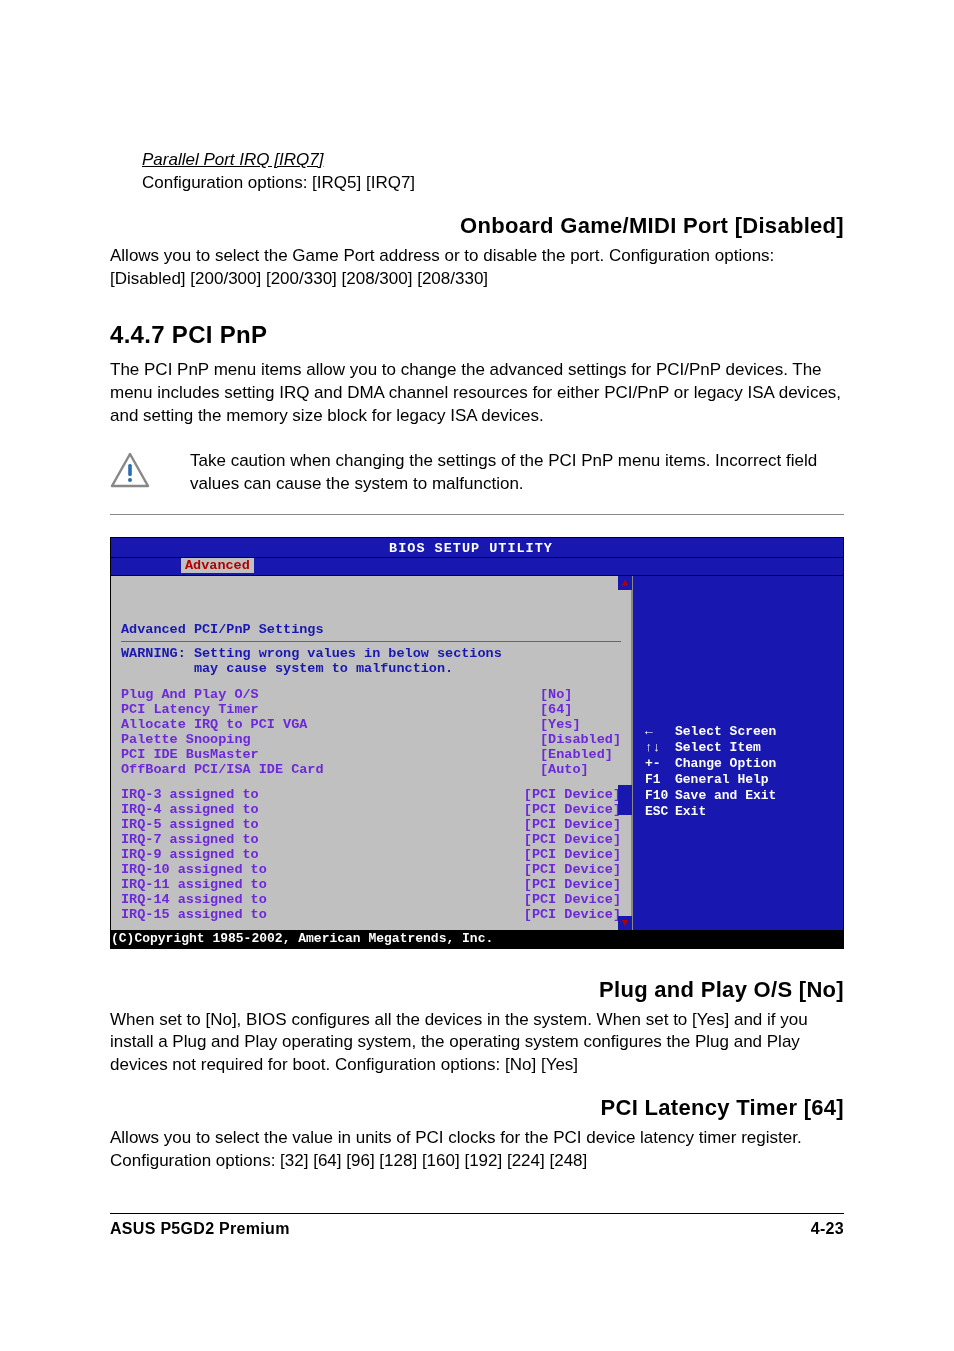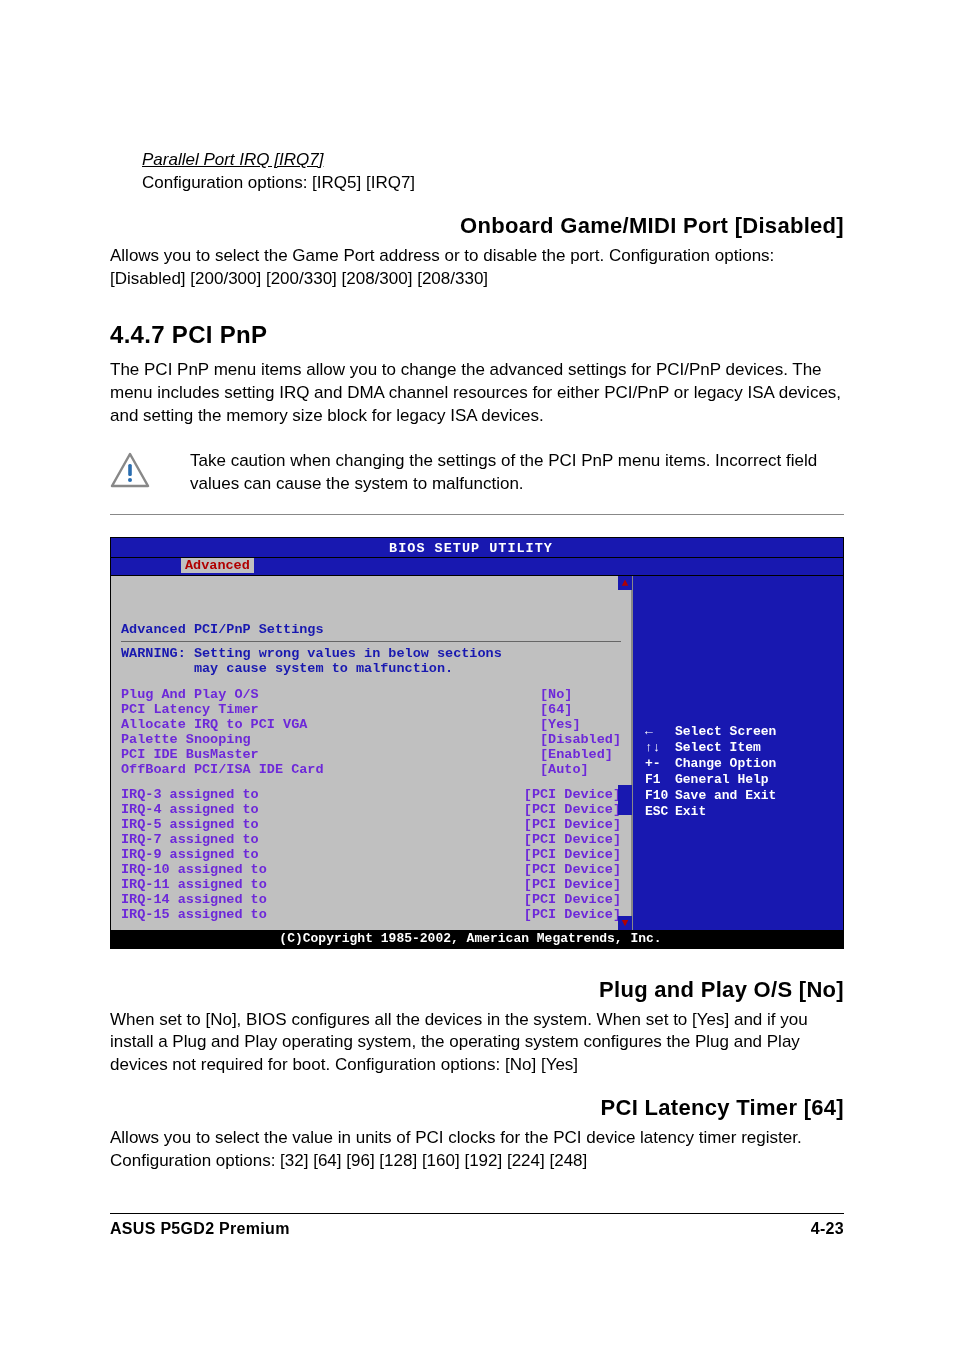--- a/index.html
+++ b/index.html
@@ -125,21 +125,20 @@
   }
   .bios-thumb {
     position: absolute;
     left: 0; right: 0;
     top: 60%; height: 30px;
     background: #1818b0;
   }
   .bios-copy {
     background: #000;
     color: #fff;
-    text-align: center;
     padding: 1px 13px 2px 0;
     font-size: 13px;
   }
   .footer {
     display: flex;
     justify-content: space-between;
     margin-top: 40px;
     border-top: 1.5px solid #000;
     padding-top: 6px;
     font-weight: 900;

